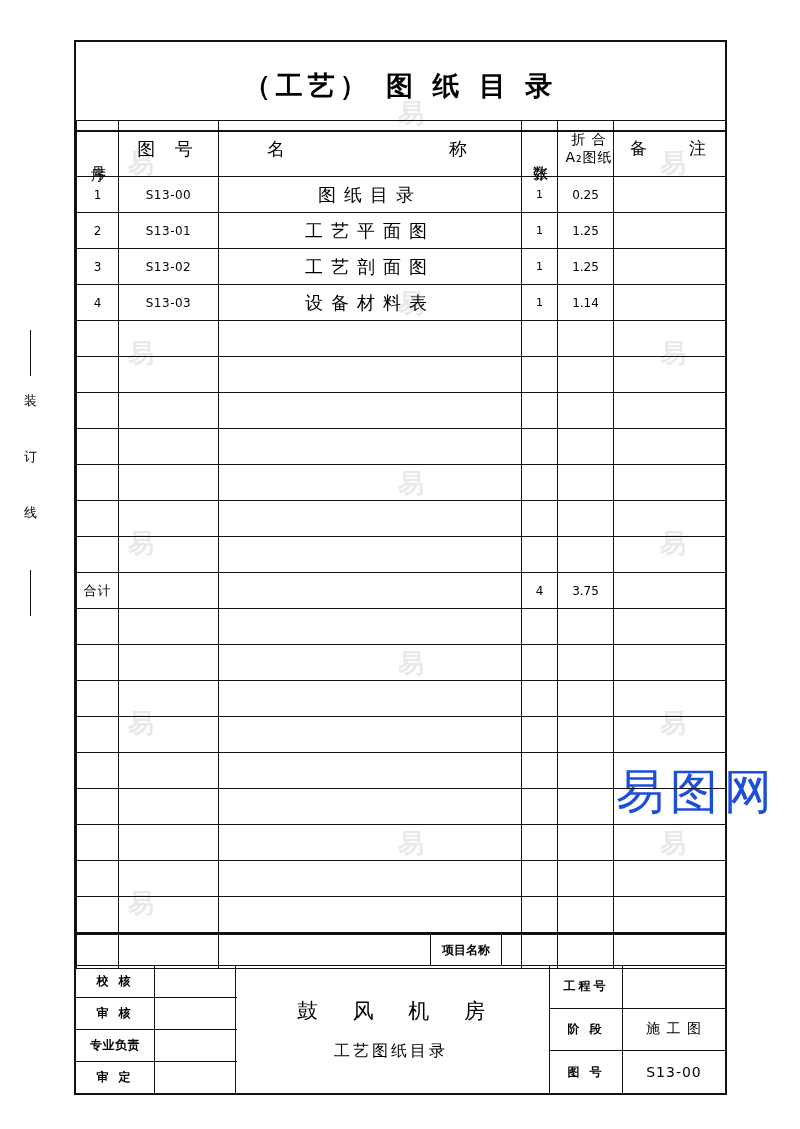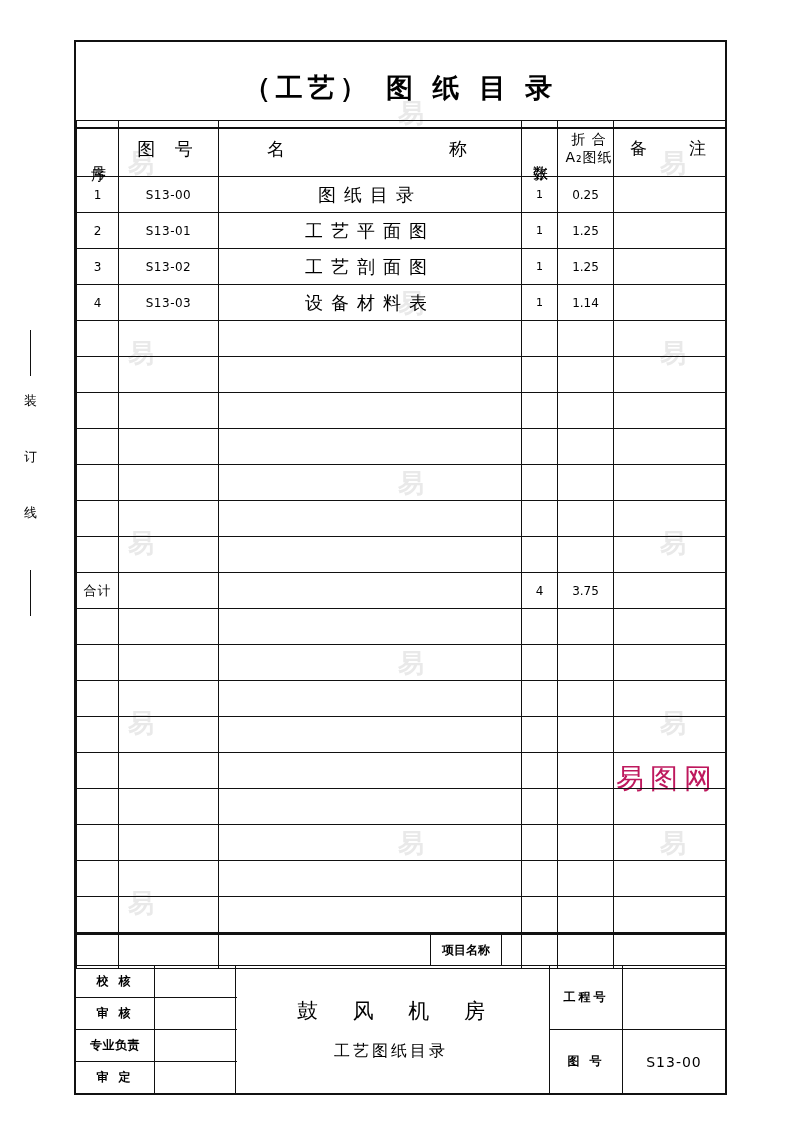--- a/index.html
+++ b/index.html
@@ -26,22 +26,22 @@
   .wm {
     position: absolute;
     color: #e9e9e9;
     font-size: 26px;
     font-family: "DejaVu Sans", sans-serif;
     font-weight: bold;
     user-select: none;
   }
   .wm-big {
     position: absolute;
-    color: #be185d;
-    font-size: 28px;
+    color: #1d4ed8;
+    font-size: 48px;
     letter-spacing: 6px;
     font-family: "DejaVu Sans", sans-serif;
     user-select: none;
   }
 
   
   #binding-line {
     position: absolute;
     left: 18px;
     top: 330px;
@@ -76,27 +76,26 @@
     z-index: 3;
     box-sizing: border-box;
   }
 
   
   #sheet-title {
     position: absolute;
     left: 0;
     top: 0;
     width: 100%;
-    height: 81px;
+    height: 90px;
     border-bottom: 2px solid #111;
     box-sizing: border-box;
     display: flex;
     align-items: center;
     justify-content: center;
-    margin-top: 6px;
   }
   #sheet-title .t {
     font-family: "DejaVu Sans", sans-serif;
     font-size: 27px;
     font-weight: bold;
     letter-spacing: 5px;
   }
 
   
   #index-table {
@@ -601,20 +600,24 @@
     </div>
 
     <div id="info-grid">
       <table>
           <tbody id="info-body">
             <tr>
               <td class="info-label">工程号</td>
               <td class="info-value"></td>
             </tr>
             <tr>
+              <td class="info-label">阶  段</td>
+              <td class="info-value">施 工 图</td>
+            </tr>
+            <tr>
               <td class="info-label">图  号</td>
               <td class="info-value">S13-00</td>
             </tr>
           </tbody>
         </table>
     </div>
 
   </div>
 </div>
 

